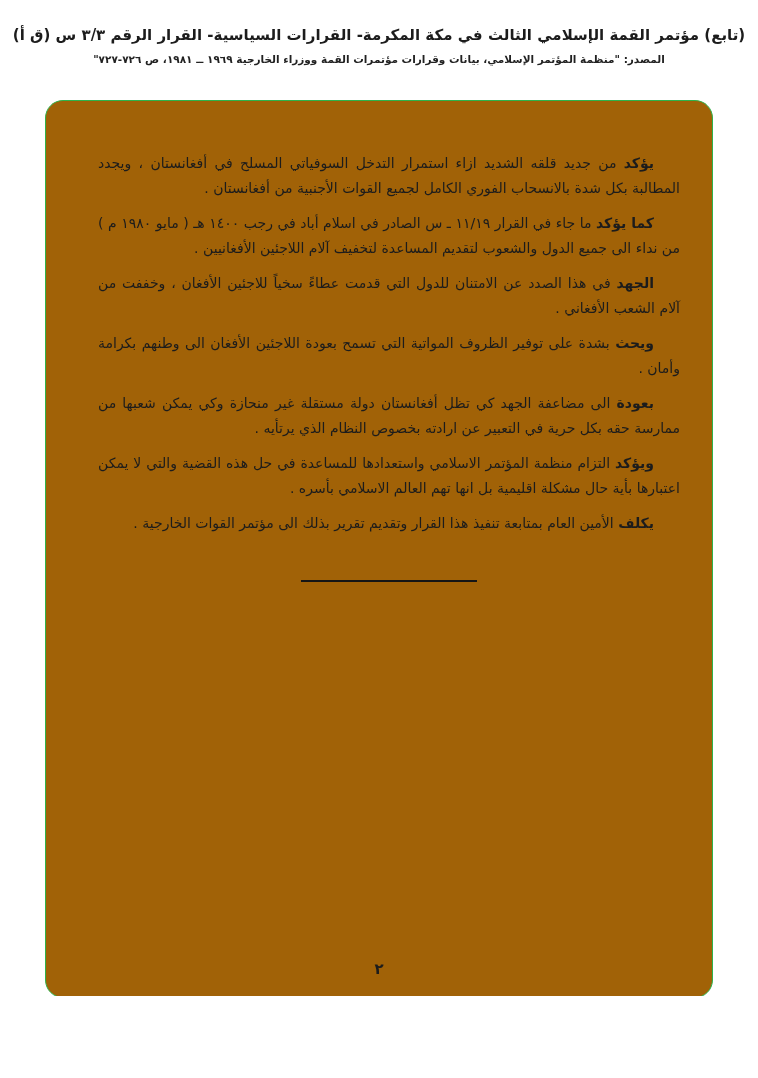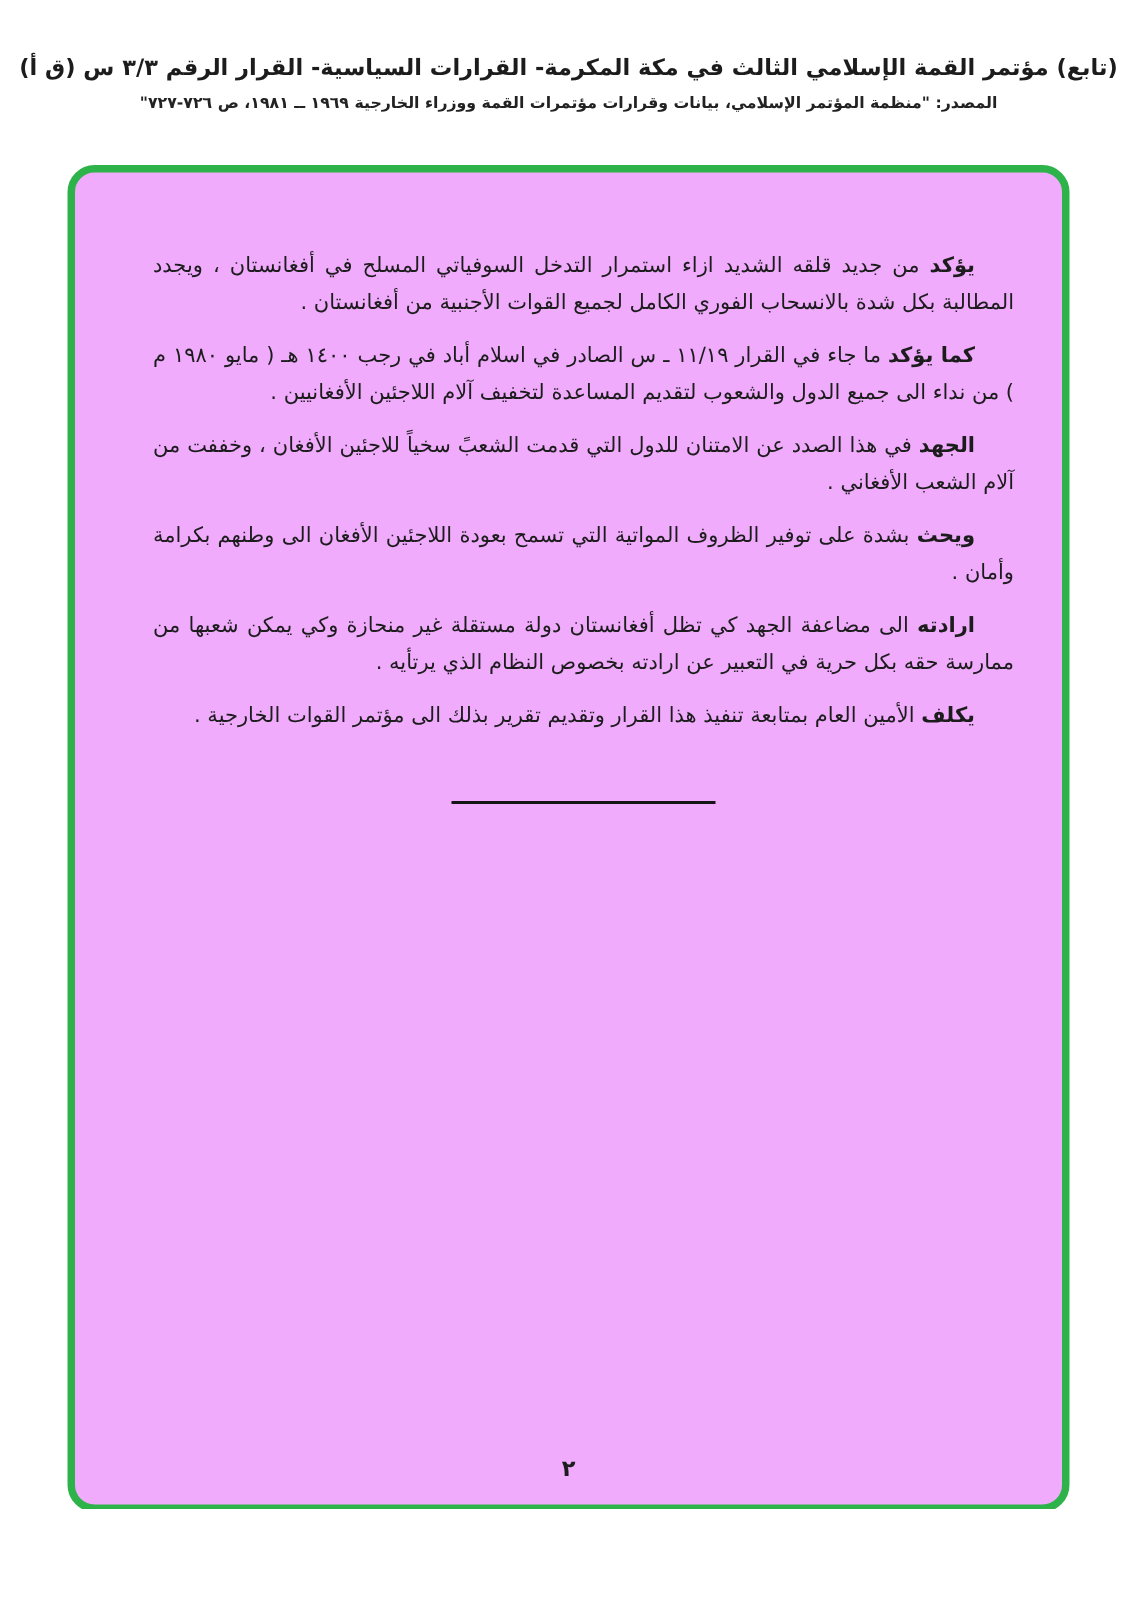--- a/index.html
+++ b/index.html
@@ -1,21 +1,21 @@
 <!DOCTYPE html>
 <html lang="ar"><head>
 <meta charset="utf-8">
 <style>
   * { box-sizing: border-box; margin: 0; padding: 0; }
   html, body { background: #ffffff; }
   .page {
     position: relative;
     width: 758px;
     height: 996px;
-    margin: 10px auto;
+    margin: 0 auto;
     background: #ffffff;
     font-family: "DejaVu Sans", sans-serif;
     color: #1c1c1c;
     overflow: hidden;
   }
   .doc-header {
     position: absolute;
     top: 26px;
     left: 0;
     right: 0;
@@ -32,23 +32,23 @@
     font-weight: bold;
     margin-top: 9px;
     color: #222;
   }
   .green-box {
     position: absolute;
     top: 100px;
     left: 45px;
     width: 668px;
     height: 898px;
-    border: 5px solid #404040;
+    border: 1px solid #404040;
     border-radius: 18px;
-    background: #f0abfc;
+    background: #a16207;
     padding-left: 16px;
   }
   .content {
     direction: rtl;
     text-align: justify;
     padding: 50px 32px 0 36px;
     font-size: 14px;
     line-height: 25px;
   }
   .content p {
@@ -82,26 +82,27 @@
     <div class="h2">المصدر: "منظمة المؤتمر الإسلامي، بيانات وقرارات مؤتمرات القمة ووزراء الخارجية ١٩٦٩ ــ ١٩٨١، ص ٧٢٦-٧٢٧"</div>
   </header>
 
   <div class="green-box" style="border-color: rgb(46, 179, 75);">
     <div class="content">
 
       <p><b>يؤكد</b><span> من جديد قلقه الشديد ازاء استمرار التدخل السوفياتي المسلح في أفغانستان ، ويجدد المطالبة بكل شدة بالانسحاب الفوري الكامل لجميع القوات الأجنبية من أفغانستان .</span></p>
 
       <p><b>كما يؤكد</b><span> ما جاء في القرار ١١/١٩ ـ س الصادر في اسلام أباد في رجب ١٤٠٠ هـ ( مايو ١٩٨٠ م ) من نداء الى جميع الدول والشعوب لتقديم المساعدة لتخفيف آلام اللاجئين الأفغانيين .</span></p>
 
-      <p><b>الجهد</b><span> في هذا الصدد عن الامتنان للدول التي قدمت الشعبً سخياً للاجئين الأفغان ، وخففت من آلام الشعب الأفغاني .</span></p>
+      <p><b>الجهد</b><span> في هذا الصدد عن الامتنان للدول التي قدمت عطاءً سخياً للاجئين الأفغان ، وخففت من آلام الشعب الأفغاني .</span></p>
 
       <p><b>ويحث</b><span> بشدة على توفير الظروف المواتية التي تسمح بعودة اللاجئين الأفغان الى وطنهم بكرامة وأمان .</span></p>
 
-      <p><b>ارادته</b><span> الى مضاعفة الجهد كي تظل أفغانستان دولة مستقلة غير منحازة وكي يمكن شعبها من ممارسة حقه بكل حرية في التعبير عن ارادته بخصوص النظام الذي يرتأيه .</span></p>
+      <p><b>بعودة</b><span> الى مضاعفة الجهد كي تظل أفغانستان دولة مستقلة غير منحازة وكي يمكن شعبها من ممارسة حقه بكل حرية في التعبير عن ارادته بخصوص النظام الذي يرتأيه .</span></p>
 
+      <p><b>ويؤكد</b><span> التزام منظمة المؤتمر الاسلامي واستعدادها للمساعدة في حل هذه القضية والتي لا يمكن اعتبارها بأية حال مشكلة اقليمية بل انها تهم العالم الاسلامي بأسره .</span></p>
 
 
       <p><b>يكلف</b><span> الأمين العام بمتابعة تنفيذ هذا القرار وتقديم تقرير بذلك الى مؤتمر القوات الخارجية .</span></p>
 
       <div class="sep"></div>
 
     </div>
   </div>
 
   <div class="page-number">٢</div>

